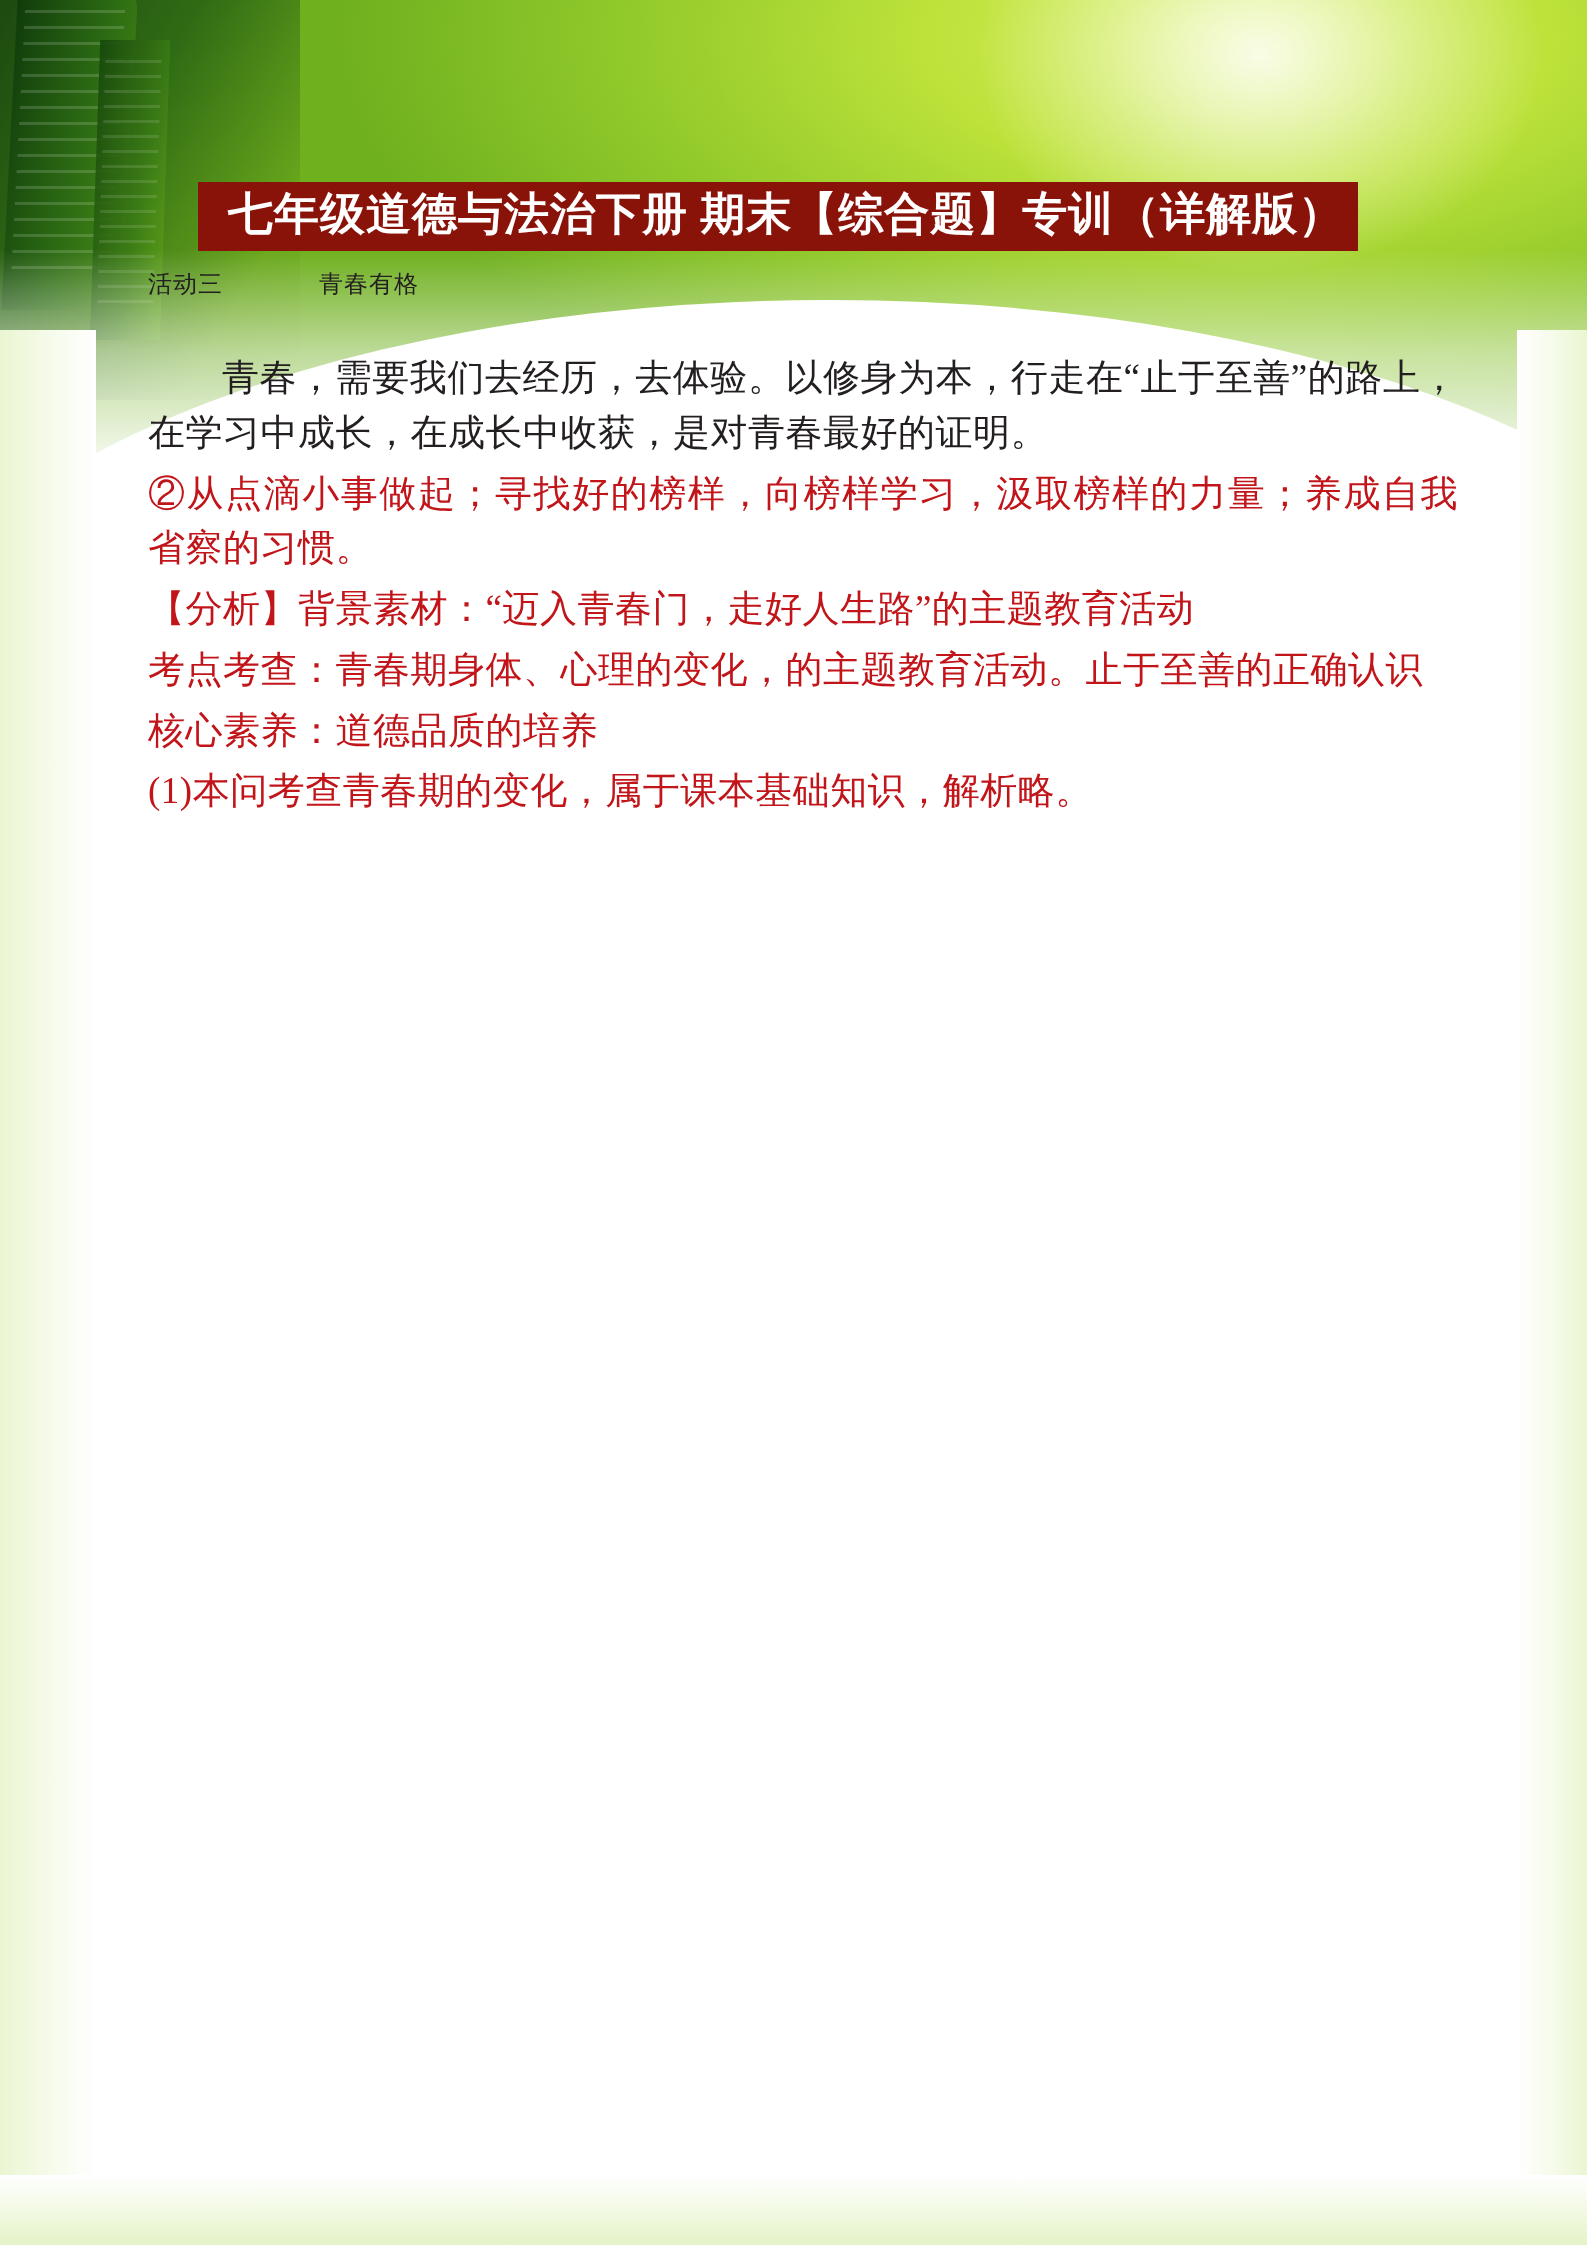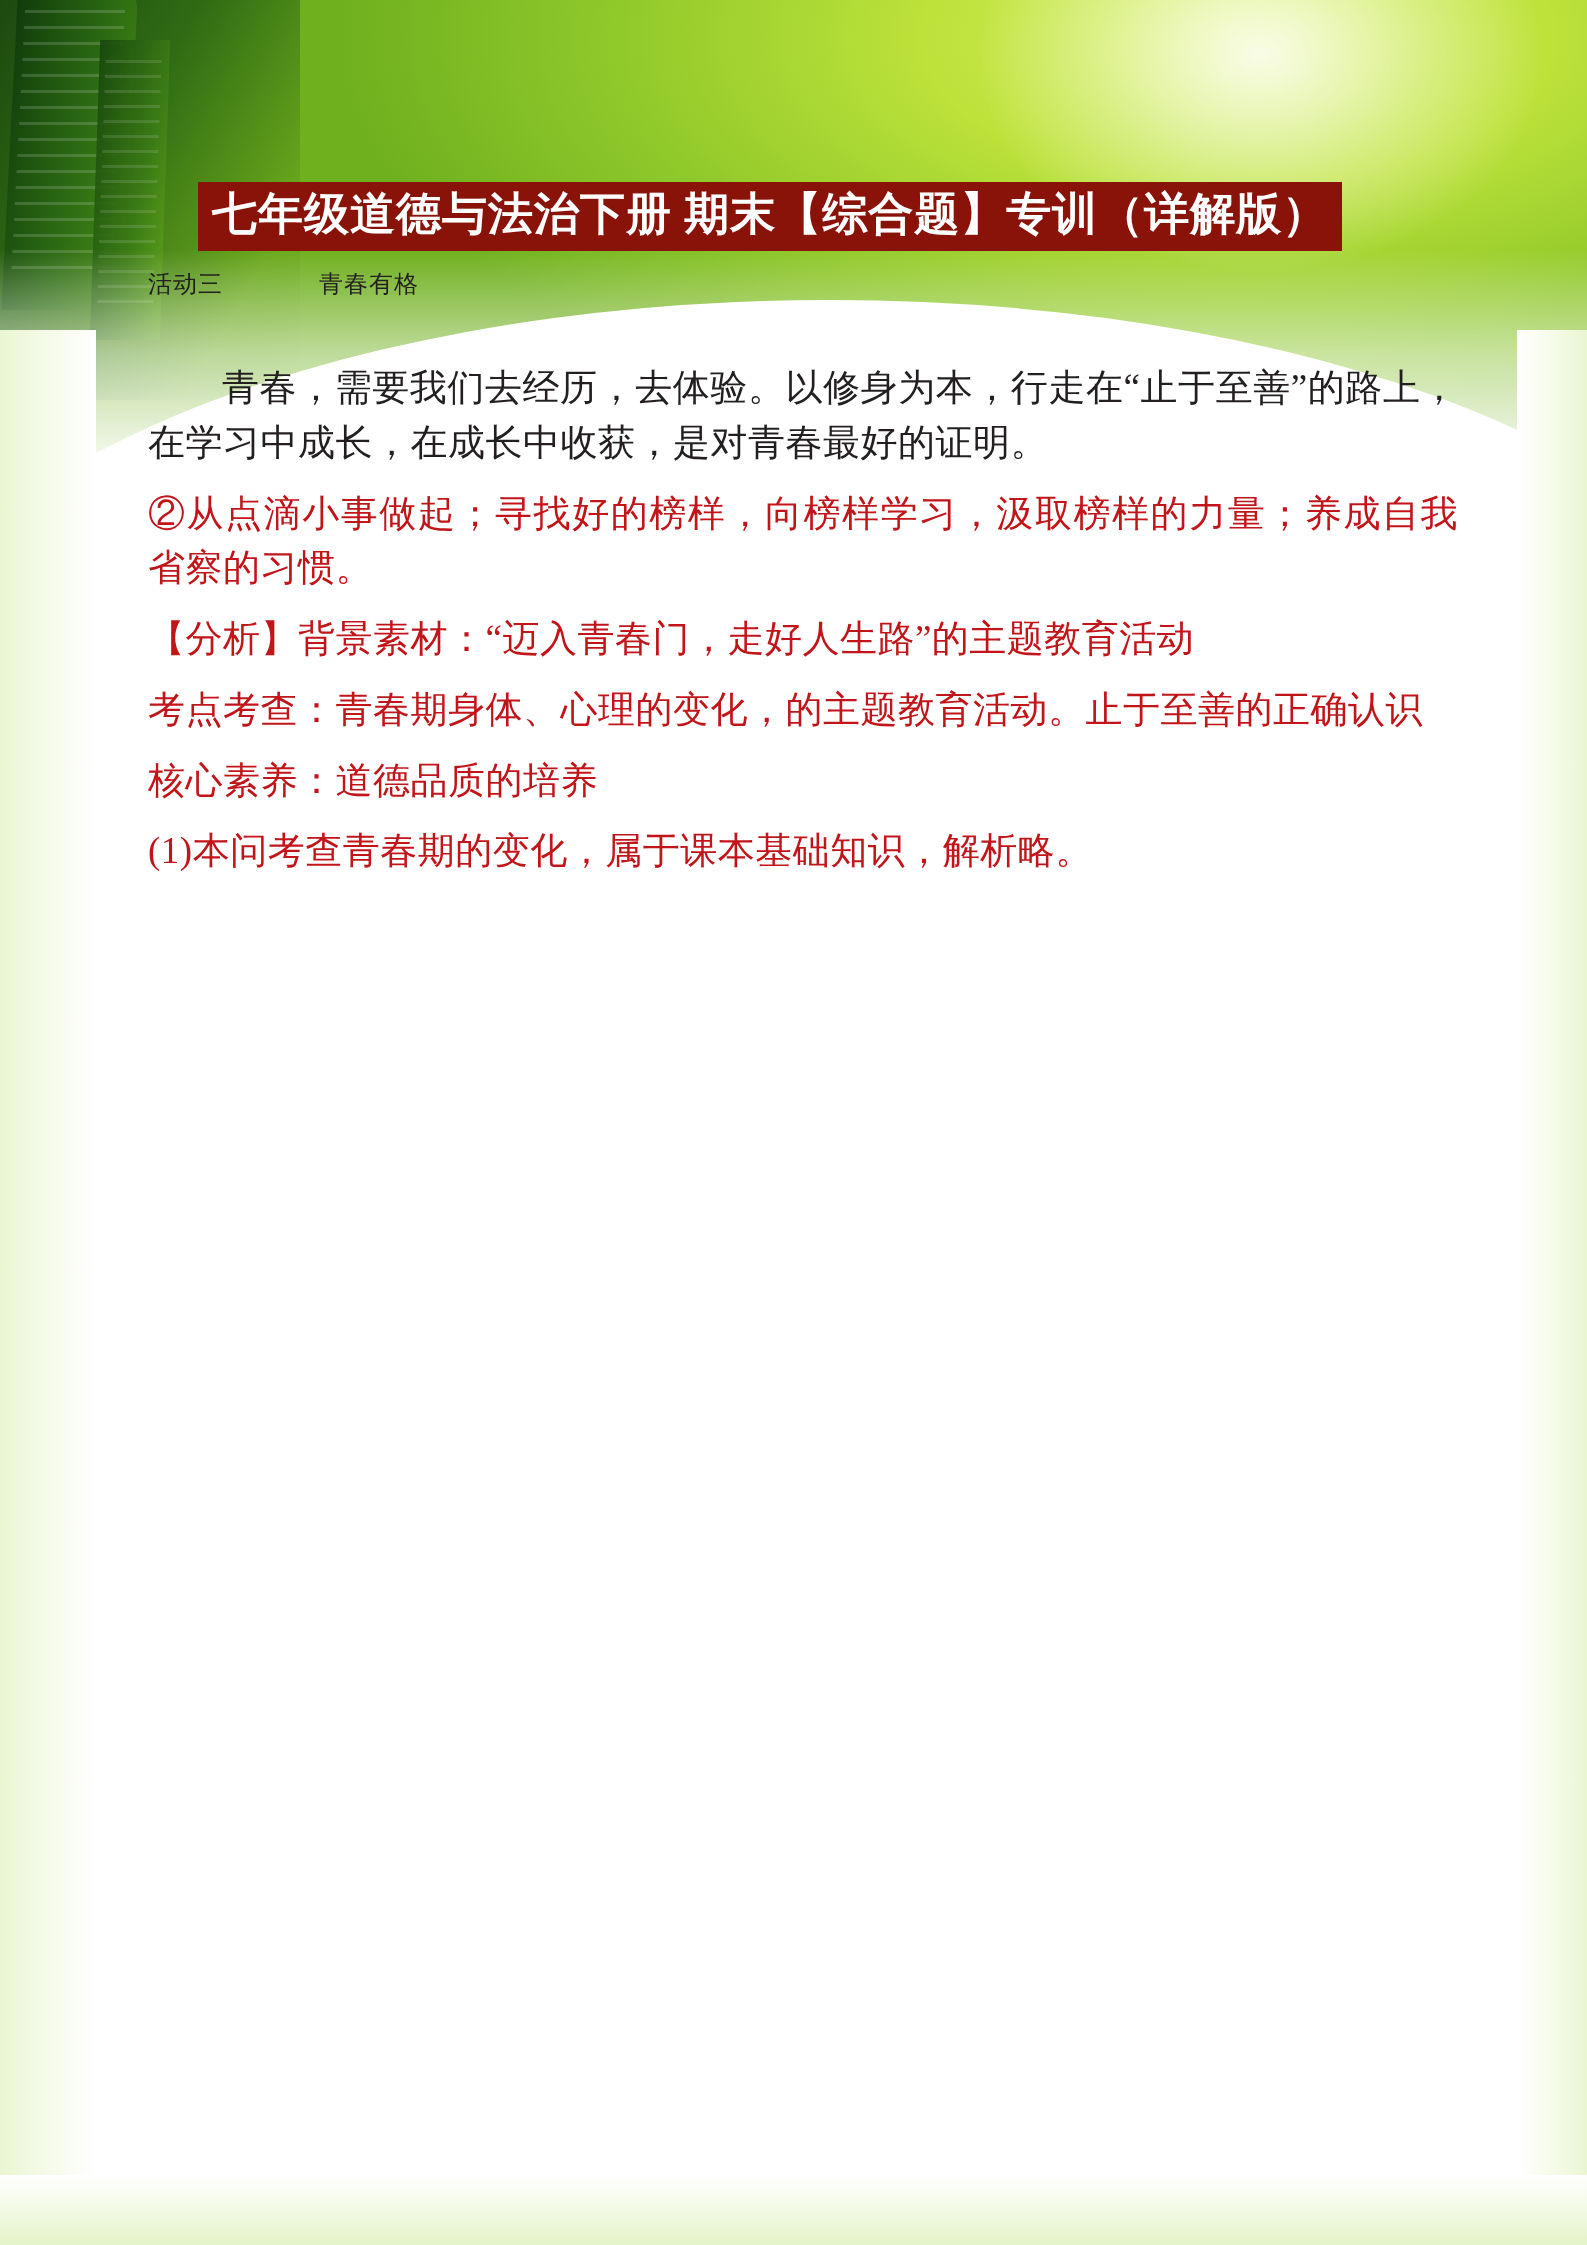--- a/index.html
+++ b/index.html
@@ -135,21 +135,21 @@
     top: 182px;
     width: 1190px;
   }
   .title {
     display: inline-block;
     background: #8a1309;
     color: #ffffff;
     font-size: 45px;
     font-weight: bold;
     line-height: 1.28;
-    padding: 4px 14px 7px 14px;
+    padding: 4px 14px 7px 30px;
     letter-spacing: 1px;
     white-space: nowrap;
     text-align: center;
   }
   .activity-line {
     position: absolute;
     left: 148px;
     top: 268px;
     font-size: 24px;
     color: #231f20;
@@ -157,21 +157,21 @@
   }
   .activity-line .gap { display: inline-block; width: 96px; }
 
   .body-block {
     position: absolute;
     left: 148px;
     top: 345px;
     width: 1310px;
   }
   p.para {
-    margin: 16px 0 2px 0;
+    margin: 6px 0 2px 0;
     font-size: 37px;
     line-height: 1.48;
     color: #231f20;
     letter-spacing: 0.5px;
     text-align: justify;
     font-family: Liberation Serif, serif;
   }
   p.para.indent { text-indent: 74px; }
   p.red {
     color: #c1151a;

